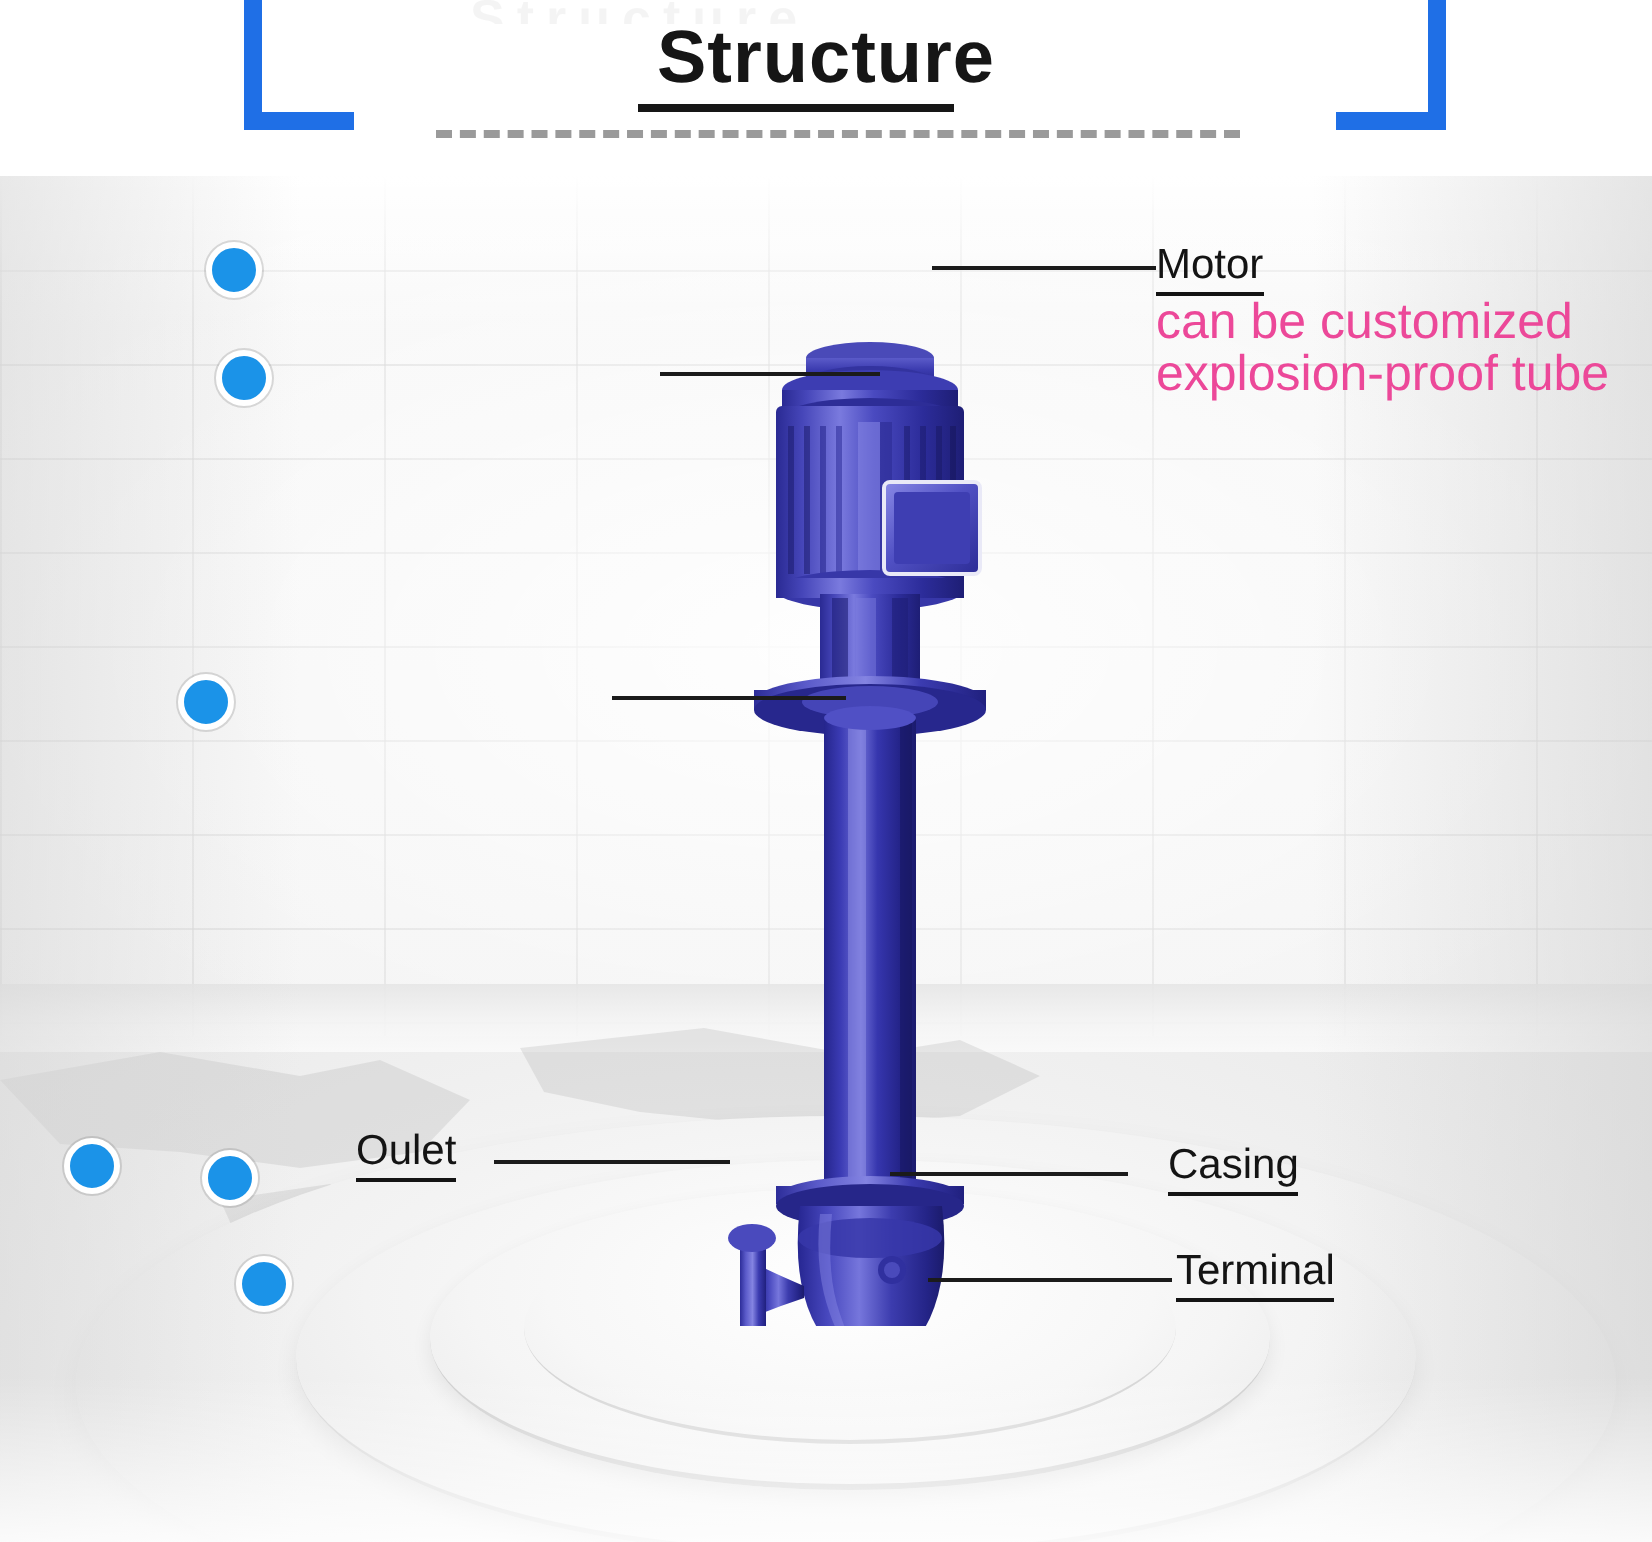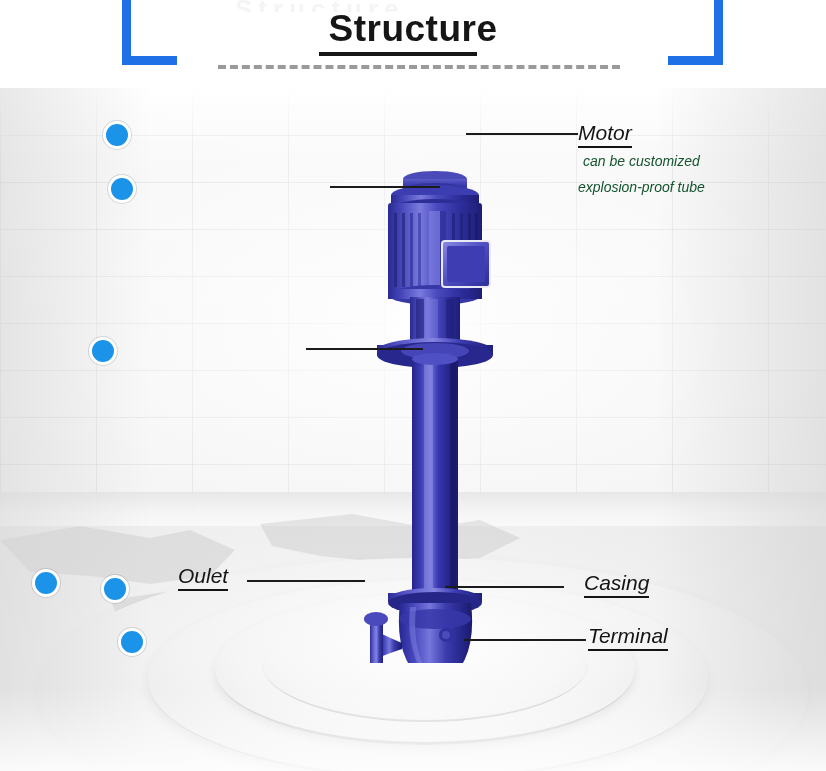--- a/index.html
+++ b/index.html
@@ -121,31 +121,31 @@
     position:absolute; left:0px; top:600px; width:826px; height:183px;
     background:linear-gradient(180deg, rgba(255,255,255,0) 0%, rgba(255,255,255,.85) 45%, #ffffff 100%);
   }
 
   
   .pump{
     position:absolute; left:330px; top:-5px; width:210px; height:580px;
   }
 
   
-  .callout{ position:absolute; z-index:20;font-style:italic; }
+  .callout{ position:absolute; z-index:20; }
   .callout .lbl{
     font-size:21px; color:#141414; line-height:25px; white-space:nowrap;
   }
   .callout .lbl.u{
     display:inline-block;
     border-bottom:2px solid #141414;
     padding-bottom:1px;
   }
   .callout .sub{
-    font-size:14px; color:#14532d; line-height:26px; white-space:nowrap;text-align:center;
+    font-size:25px; color:#ec4899; line-height:26px; white-space:nowrap;
   }
   .leader{
     position:absolute; height:0; border-top:2px solid #1b1b1b; z-index:19;
   }
   .dot{
     position:absolute; width:22px; height:22px; border-radius:50%;
     background:#1b93e8;
     border:3px solid #ffffff;
     box-shadow:0 0 0 1px rgba(120,120,120,.25);
     z-index:22;

